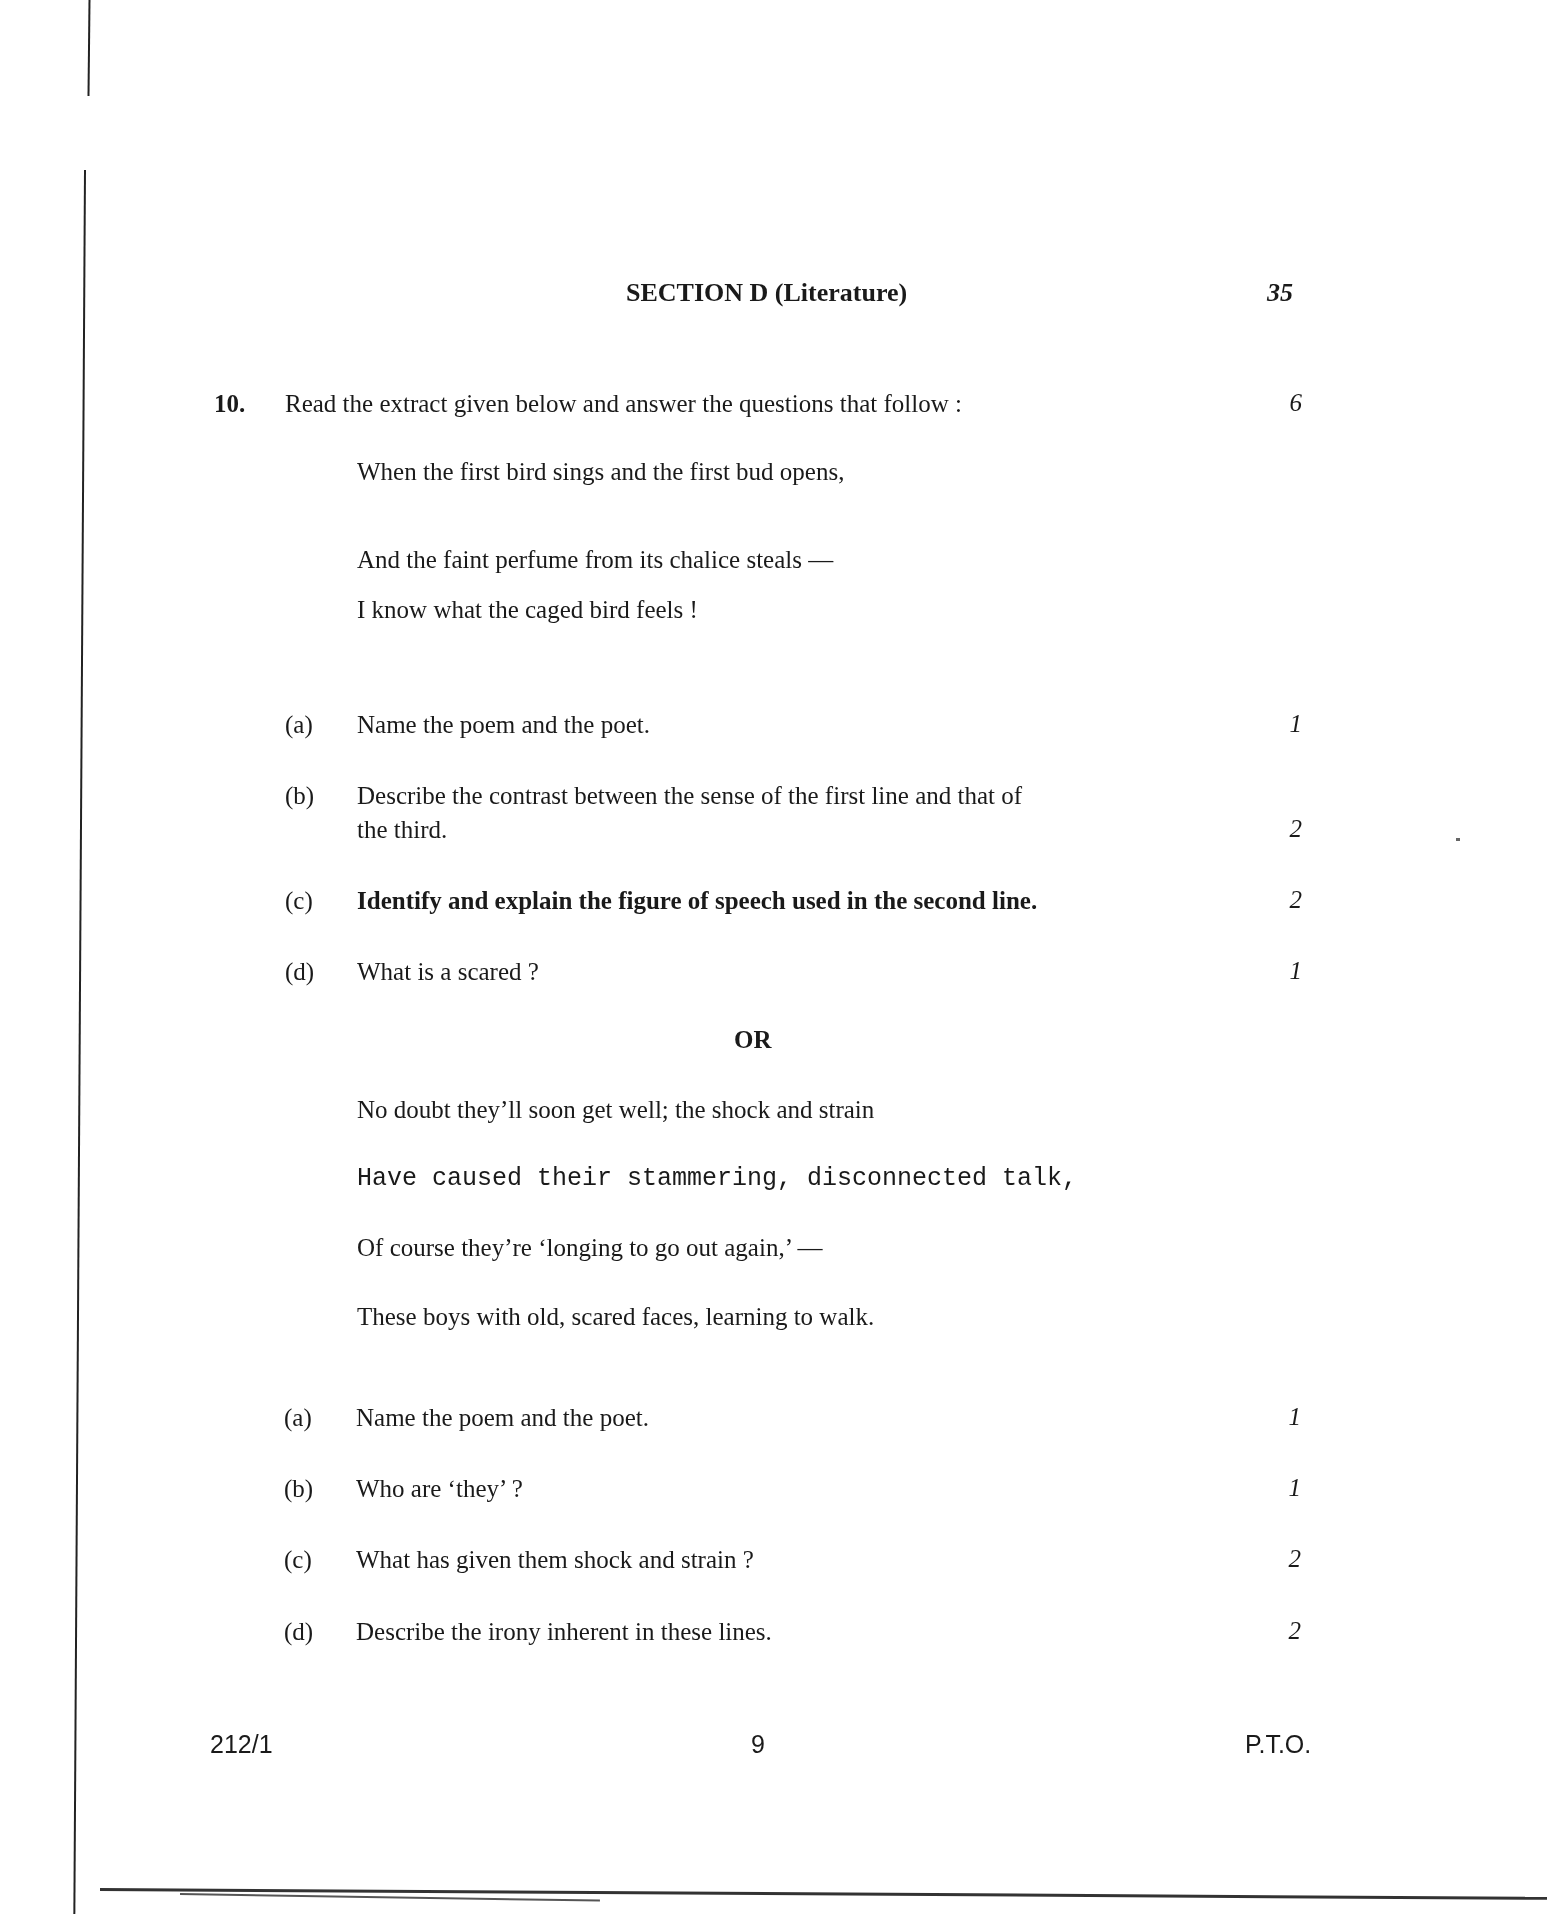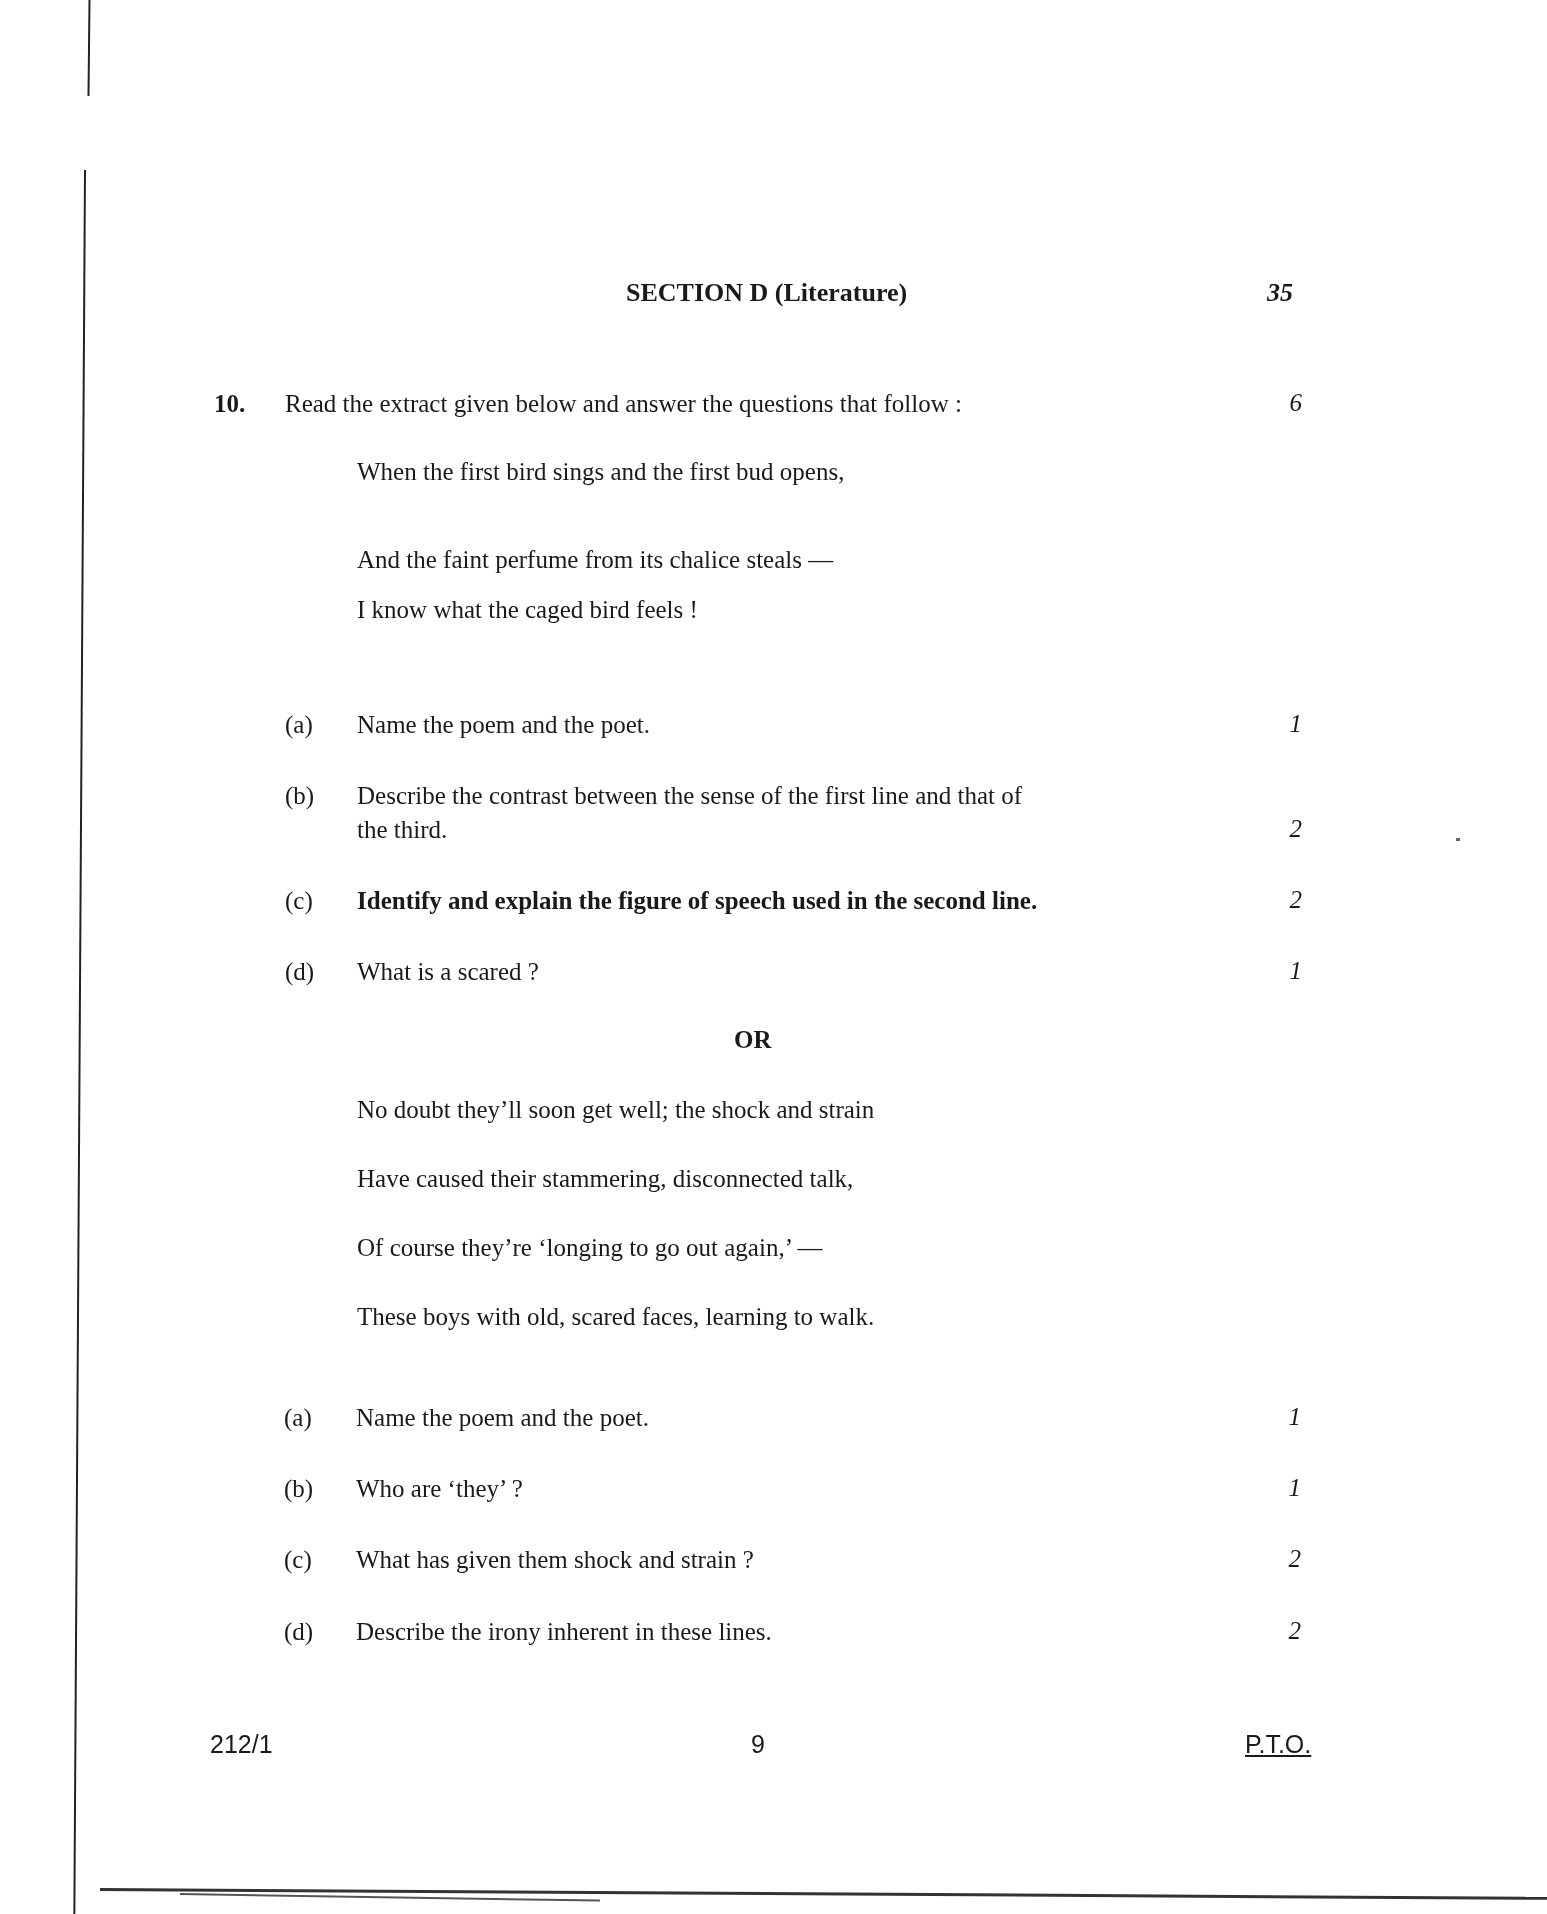--- a/index.html
+++ b/index.html
@@ -48,21 +48,21 @@
 <div class="abs serif txt" style="left:357px; top:886px;font-weight:bold;">Identify and explain the figure of speech used in the second line.</div>
 <div class="abs serif marks mkcol" style="left:1262px; top:886px;">2</div>
 
 <div class="abs serif txt" style="left:285px; top:957px;">(d)</div>
 <div class="abs serif txt" style="left:357px; top:957px;">What is a scared ?</div>
 <div class="abs serif marks mkcol" style="left:1262px; top:957px;">1</div>
 
 <div class="abs serif txt bold" style="left:734px; top:1025px;">OR</div>
 
 <div class="abs serif txt" style="left:357px; top:1095px;">No doubt they’ll soon get well; the shock and strain</div>
-<div class="abs serif txt" style="left:357px; top:1164px;">Have caused their stammering, disconnected talk,</div>
+<div class="abs serif txt" style="left:357px; top:1164px;font-family:Liberation Mono, monospace;">Have caused their stammering, disconnected talk,</div>
 <div class="abs serif txt" style="left:357px; top:1233px;">Of course they’re ‘longing to go out again,’ —</div>
 <div class="abs serif txt" style="left:357px; top:1302px;">These boys with old, scared faces, learning to walk.</div>
 
 <div class="abs serif txt" style="left:284px; top:1403px;">(a)</div>
 <div class="abs serif txt" style="left:356px; top:1403px;">Name the poem and the poet.</div>
 <div class="abs serif marks mkcol" style="left:1261px; top:1403px;">1</div>
 
 <div class="abs serif txt" style="left:284px; top:1474px;">(b)</div>
 <div class="abs serif txt" style="left:356px; top:1474px;">Who are ‘they’ ?</div>
 <div class="abs serif marks mkcol" style="left:1261px; top:1474px;">1</div>
@@ -70,13 +70,13 @@
 <div class="abs serif txt" style="left:284px; top:1545px;">(c)</div>
 <div class="abs serif txt" style="left:356px; top:1545px;">What has given them shock and strain ?</div>
 <div class="abs serif marks mkcol" style="left:1261px; top:1545px;">2</div>
 
 <div class="abs serif txt" style="left:284px; top:1617px;">(d)</div>
 <div class="abs serif txt" style="left:356px; top:1617px;">Describe the irony inherent in these lines.</div>
 <div class="abs serif marks mkcol" style="left:1261px; top:1617px;">2</div>
 
 <div class="abs sans" style="left:210px; top:1730px;">212/1</div>
 <div class="abs sans" style="left:751px; top:1730px;">9</div>
-<div class="abs sans" style="left:1245px; top:1730px;text-decoration:underline;">P.T.O.</div>
+<div class="abs sans" style="left:1245px; top:1730px;">P.T.O.</div>
 
 </body></html>

